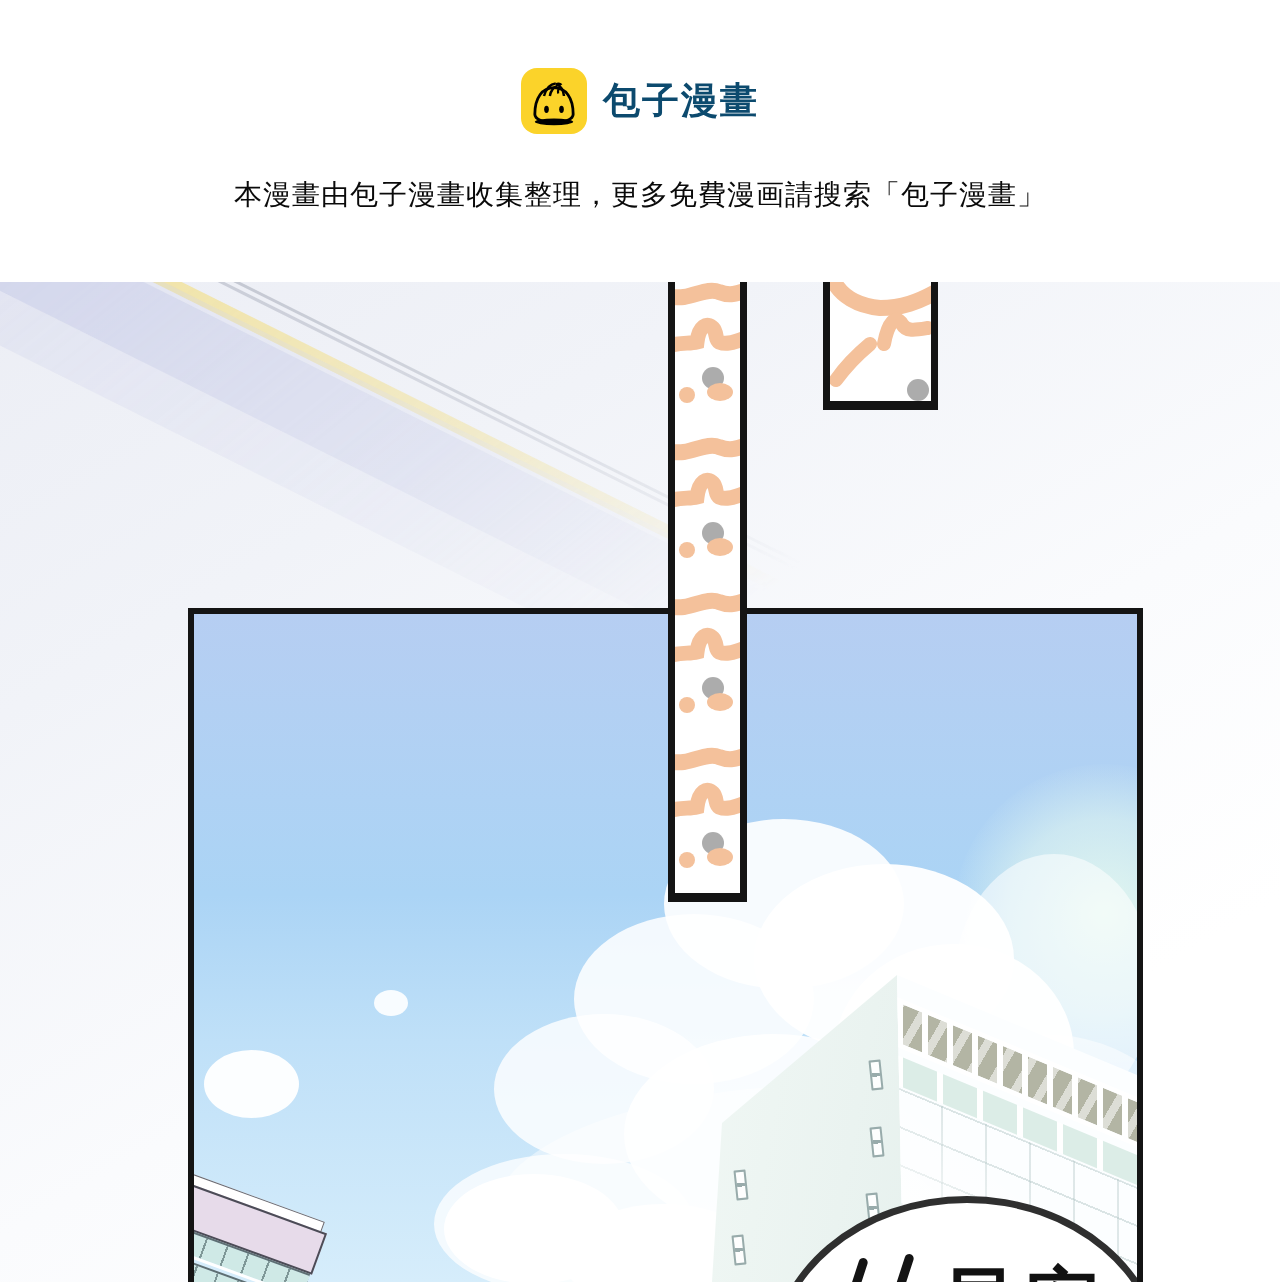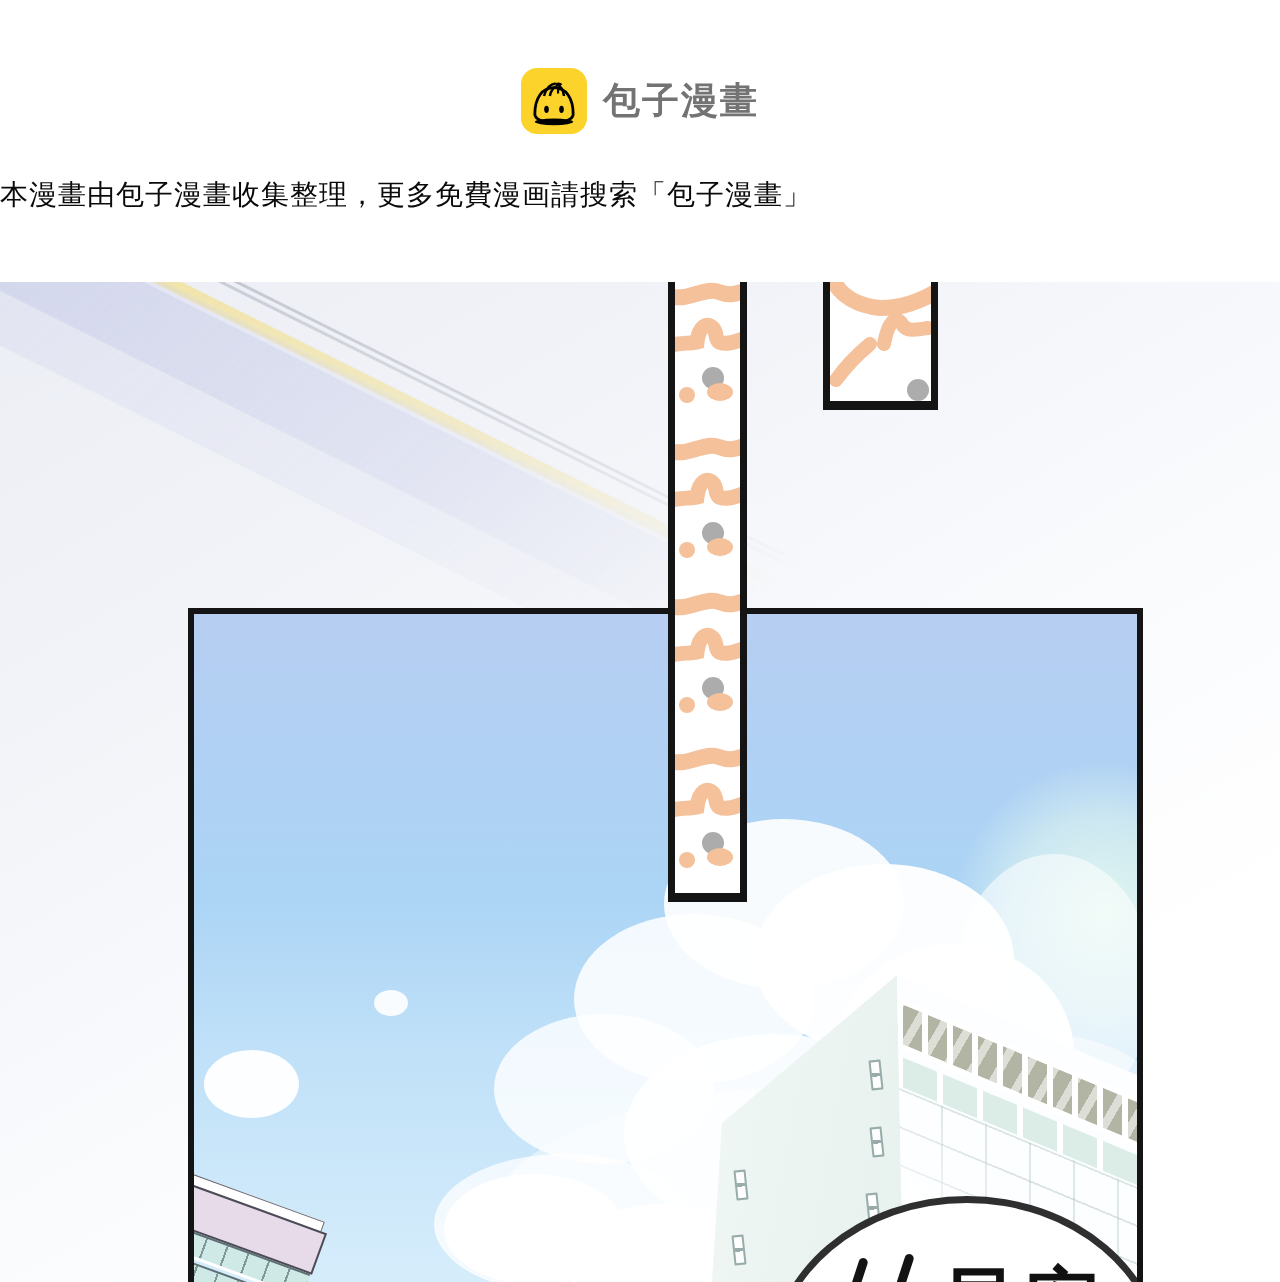--- a/index.html
+++ b/index.html
@@ -12,22 +12,22 @@
   *{margin:0;padding:0;box-sizing:border-box;}
   html,body{background:#fff;}
   body{font-family:"Liberation Sans","DejaVu Sans",sans-serif;}
   #page{position:relative;width:1280px;height:1282px;overflow:hidden;background:#fff;margin:0 auto;}
 
   
   .header{position:absolute;left:0;top:0;width:1280px;height:282px;background:#fff;z-index:40;}
   .logo-row{position:absolute;left:0;top:68px;width:1280px;height:66px;display:flex;justify-content:center;align-items:center;gap:16px;}
   .logo{width:66px;height:66px;border-radius:16px;background:var(--logo_bg,#FBD32A);display:flex;align-items:center;justify-content:center;}
   .logo svg{width:60px;height:60px;}
-  .logo-title{font-size:37px;font-weight:bold;color:#737373;letter-spacing:2px;}
-  .notice{position:absolute;left:0;top:176px;width:1280px;text-align:left;font-size:28px;font-weight:500;color:#0a0a0a;letter-spacing:1px;}
+  .logo-title{font-size:37px;font-weight:bold;color:#0c4a6e;letter-spacing:2px;}
+  .notice{position:absolute;left:0;top:176px;width:1280px;text-align:center;font-size:28px;font-weight:500;color:#0a0a0a;letter-spacing:1px;}
 
   
   .content{position:absolute;left:0;top:282px;width:1280px;height:1000px;overflow:hidden;
     background:linear-gradient(150deg,#eceef5 0%,#f1f3f8 25%,#fafbfd 55%,#ffffff 78%);}
   
   .road{position:absolute;left:-80px;top:-164px;width:1450px;height:320px;
     transform:rotate(26.5deg);transform-origin:0 0;
     -webkit-mask-image:linear-gradient(115deg,#000 12%,rgba(0,0,0,.55) 40%,transparent 62%);
     mask-image:linear-gradient(115deg,#000 12%,rgba(0,0,0,.55) 40%,transparent 62%);}
   .road .gline1{position:absolute;left:0;top:4px;width:100%;height:3px;background:#b4b8c4;opacity:.85;}

